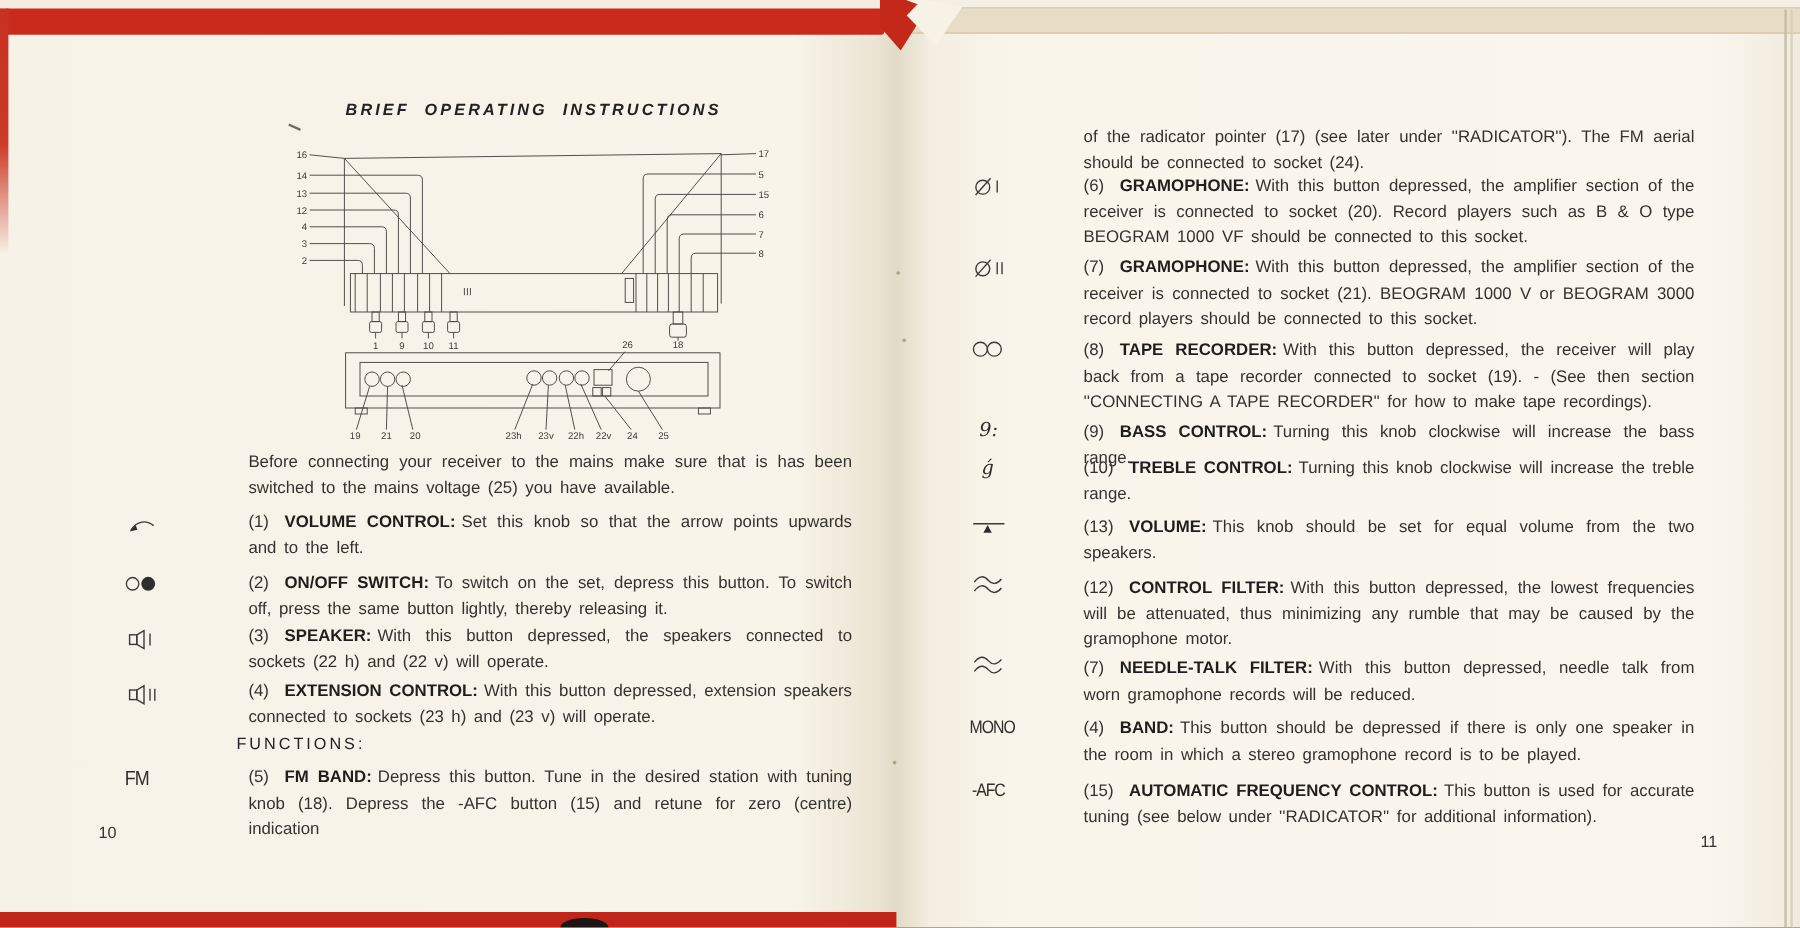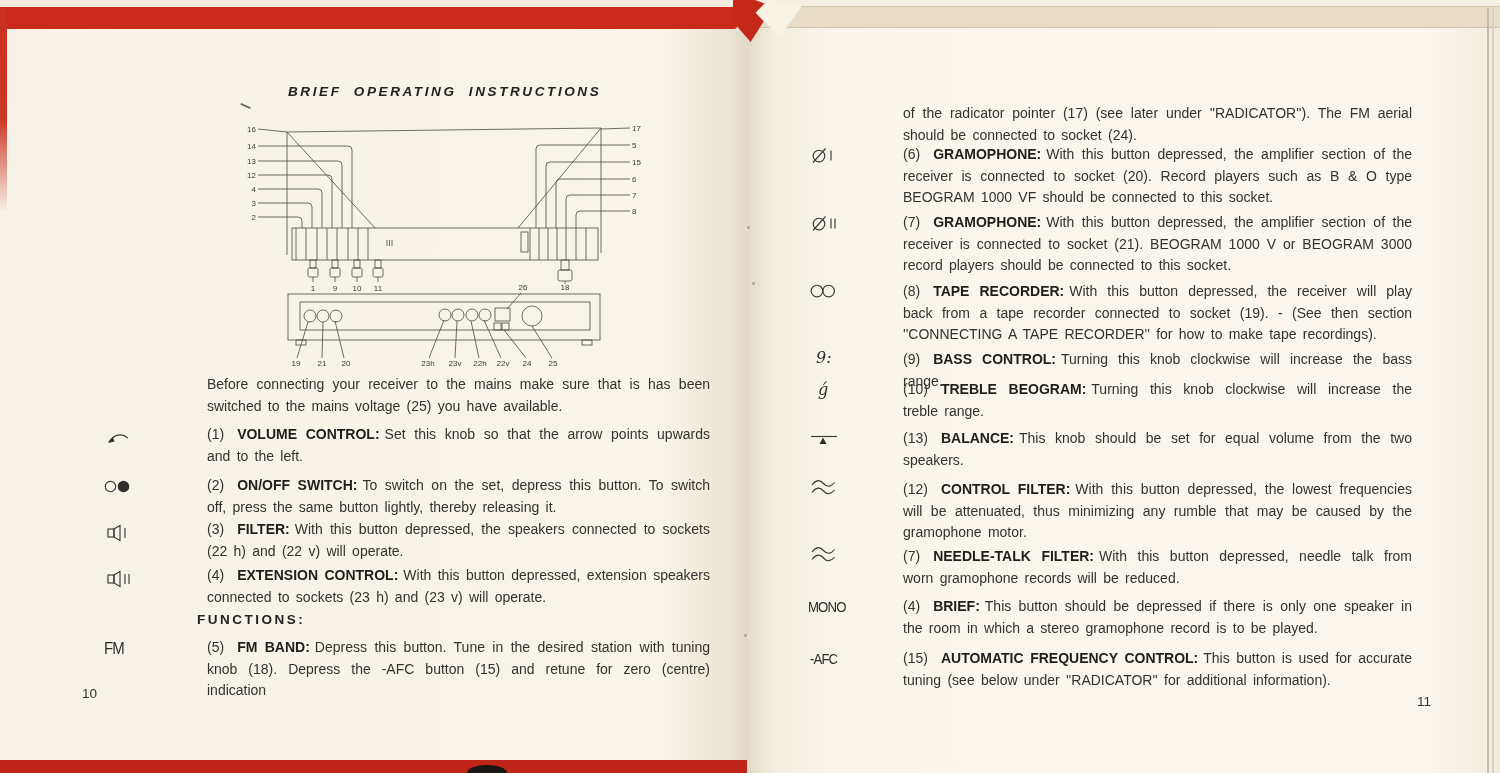--- a/index.html
+++ b/index.html
@@ -26,21 +26,21 @@
   .torn-white{position:absolute;left:752px;top:1px;width:48px;height:36px;background:#f7f2e6;
     transform:rotate(9deg);clip-path:polygon(28% 0,100% 0,64% 100%,6% 42%);}
   .edge-line-a{position:absolute;top:8px;bottom:0;left:1487px;width:2px;background:#c7bda9;}
   .edge-line-b{position:absolute;top:8px;bottom:0;left:1492px;width:2px;background:#d9d1bf;}
   .speck{position:absolute;width:3px;height:3px;border-radius:50%;background:#8c7a5e;opacity:.6;}
   .pen-mark{position:absolute;left:240px;top:105px;width:11px;height:2px;background:#6d6a64;
     transform:rotate(24deg);border-radius:1px;}
   
   .title{position:absolute;left:288px;top:84px;font-size:13.5px;font-weight:bold;
     letter-spacing:2.6px;word-spacing:6px;color:#222;font-style:italic;}
-  .func-head{position:absolute;left:197px;top:612px;font-size:13.5px;font-weight:bold;
+  .func-head{position:absolute;left:197px;top:612px;font-size:13.5px;font-weight:normal;
     letter-spacing:2.5px;color:#222;}
   .para,.item{position:absolute;font-size:14px;line-height:21.5px;text-align:justify;
     word-spacing:2.4px;color:#33322f;}
   .col-l{left:207px;width:503px;}
   .col-r{left:903px;width:509px;}
   .item .num{margin-right:13px;}
   .item b{margin-right:5px;color:#1f1e1c;}
   .pageno{position:absolute;font-size:13.5px;color:#333;}
   
   .msym{position:absolute;color:#2f2e2c;}
@@ -204,21 +204,21 @@
     </div>
     <div class="msym txt-sym fm-sym" style="left:104px;top:639px">FM</div>
 
     <div class="item col-l" style="top:424px">
       <span class="num">(1)</span><b>VOLUME CONTROL:</b><span>Set this knob so that the arrow points upwards and to the left.</span>
     </div>
     <div class="item col-l" style="top:475px">
       <span class="num">(2)</span><b>ON/OFF SWITCH:</b><span>To switch on the set, depress this button. To switch off, press the same button lightly, thereby releasing it.</span>
     </div>
     <div class="item col-l" style="top:519px">
-      <span class="num">(3)</span><b>FILTER:</b><span>With this button depressed, the speakers connected to sockets (22 h) and (22 v) will operate.</span>
+      <span class="num">(3)</span><b>SPEAKER:</b><span>With this button depressed, the speakers connected to sockets (22 h) and (22 v) will operate.</span>
     </div>
     <div class="item col-l" style="top:565px">
       <span class="num">(4)</span><b>EXTENSION CONTROL:</b><span>With this button depressed, extension speakers connected to sockets (23 h) and (23 v) will operate.</span>
     </div>
     <div class="func-head">FUNCTIONS:</div>
     <div class="item col-l" style="top:637px">
       <span class="num">(5)</span><b>FM BAND:</b><span>Depress this button. Tune in the desired station with tuning knob (18). Depress the -AFC button (15) and retune for zero (centre) indication</span>
     </div>
 
     <div class="pageno" style="left:82px;top:686px">10</div>
@@ -276,33 +276,33 @@
     <div class="item col-r" style="top:212px">
       <span class="num">(7)</span><b>GRAMOPHONE:</b><span>With this button depressed, the amplifier section of the receiver is connected to socket (21). BEOGRAM 1000 V or BEOGRAM 3000 record players should be connected to this socket.</span>
     </div>
     <div class="item col-r" style="top:281px">
       <span class="num">(8)</span><b>TAPE RECORDER:</b><span>With this button depressed, the receiver will play back from a tape recorder connected to socket (19). - (See then section ''CONNECTING A TAPE RECORDER'' for how to make tape recordings).</span>
     </div>
     <div class="item col-r" style="top:349px">
       <span class="num">(9)</span><b>BASS CONTROL:</b><span>Turning this knob clockwise will increase the bass range.</span>
     </div>
     <div class="item col-r" style="top:379px">
-      <span class="num">(10)</span><b>TREBLE BEOGRAM:</b><span>Turning this knob clockwise will increase the treble range.</span>
+      <span class="num">(10)</span><b>TREBLE CONTROL:</b><span>Turning this knob clockwise will increase the treble range.</span>
     </div>
     <div class="item col-r" style="top:428px">
-      <span class="num">(13)</span><b>BALANCE:</b><span>This knob should be set for equal volume from the two speakers.</span>
+      <span class="num">(13)</span><b>VOLUME:</b><span>This knob should be set for equal volume from the two speakers.</span>
     </div>
     <div class="item col-r" style="top:479px">
       <span class="num">(12)</span><b>CONTROL FILTER:</b><span>With this button depressed, the lowest frequencies will be attenuated, thus minimizing any rumble that may be caused by the gramophone motor.</span>
     </div>
     <div class="item col-r" style="top:546px">
       <span class="num">(7)</span><b>NEEDLE-TALK FILTER:</b><span>With this button depressed, needle talk from worn gramophone records will be reduced.</span>
     </div>
     <div class="item col-r" style="top:596px">
-      <span class="num">(4)</span><b>BRIEF:</b><span>This button should be depressed if there is only one speaker in the room in which a stereo gramophone record is to be played.</span>
+      <span class="num">(4)</span><b>BAND:</b><span>This button should be depressed if there is only one speaker in the room in which a stereo gramophone record is to be played.</span>
     </div>
     <div class="item col-r" style="top:648px">
       <span class="num">(15)</span><b>AUTOMATIC FREQUENCY CONTROL:</b><span>This button is used for accurate tuning (see below under ''RADICATOR'' for additional information).</span>
     </div>
 
     <div class="pageno" style="left:1417px;top:694px">11</div>
   </div>
 
 </div>
 

